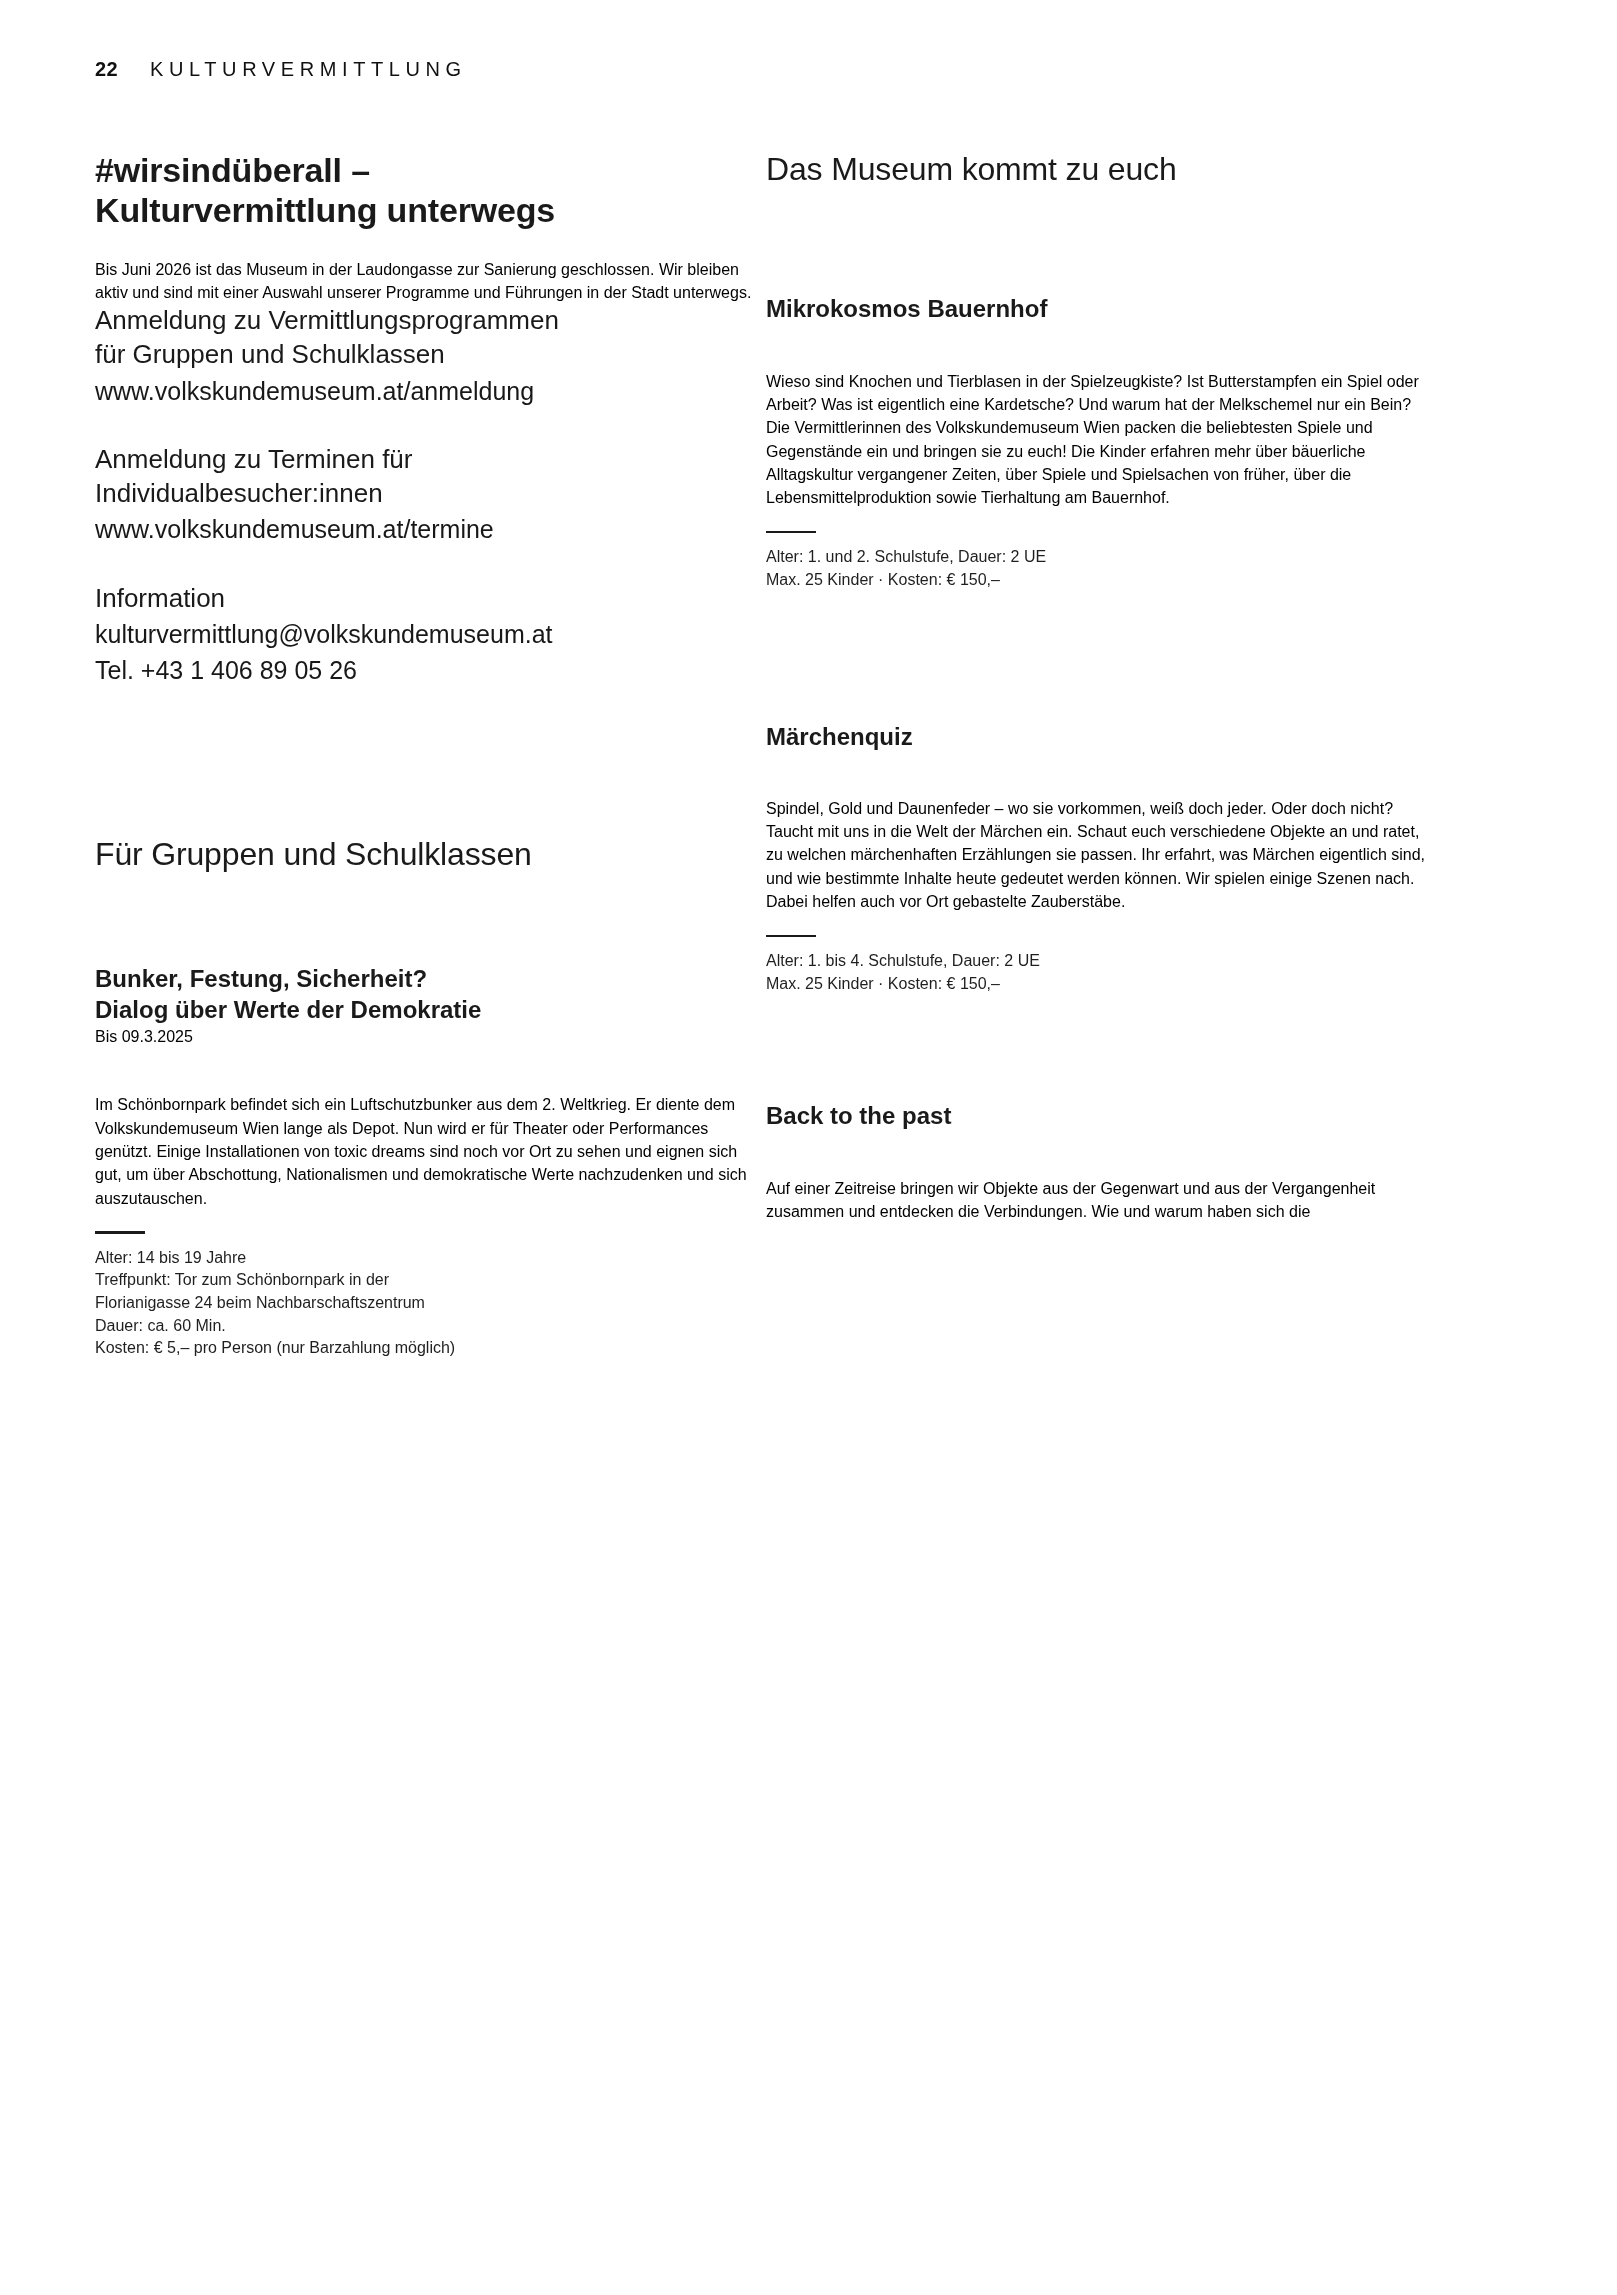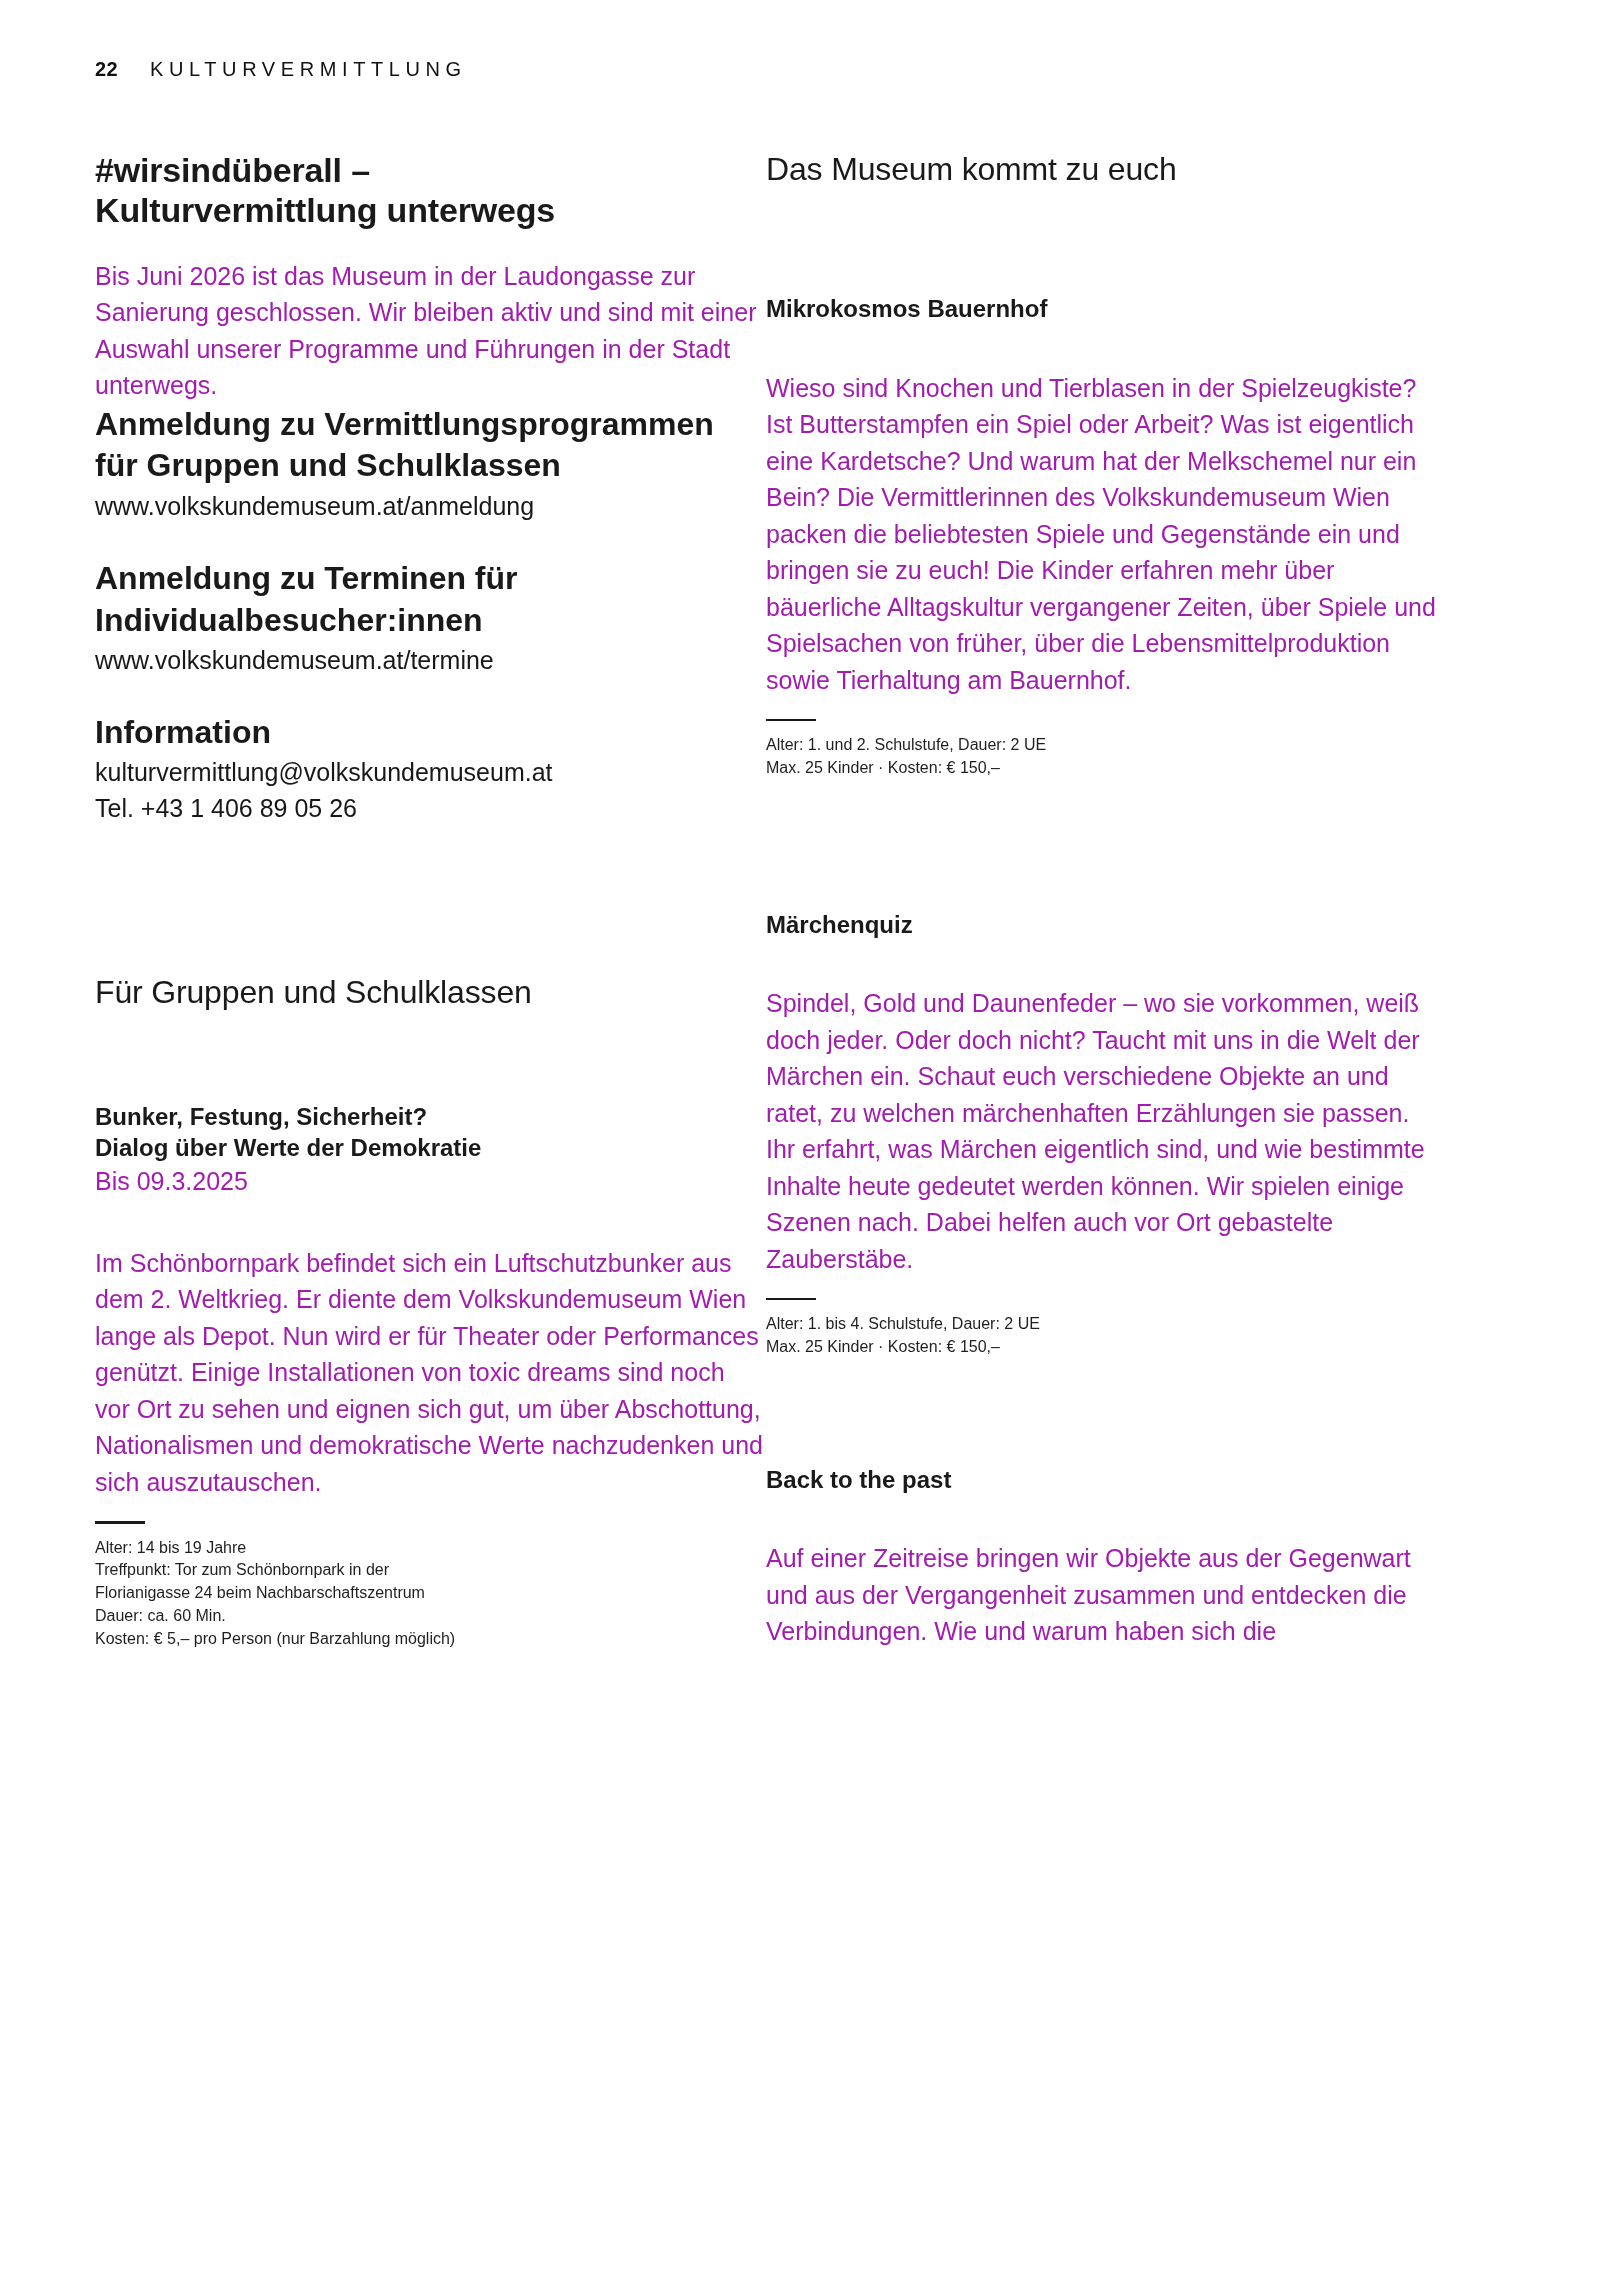--- a/index.html
+++ b/index.html
@@ -68,38 +68,38 @@
     margin: 0 0 0 0;
     letter-spacing: -0.005em;
   }
   h3.sub {
     font-size: 24px;
     line-height: 1.3;
     font-weight: bold;
     margin: 16px 0 0 0;
   }
   p.body {
-    font-size: 25px;
+    font-size: 16px;
     line-height: 1.46;
     margin: 0;
     font-weight: 400;
-    color: #a21caf;
+    color: #000000;
   }
   .lead {
     font-size: 25px;
     line-height: 1.46;
     margin: 0 0 32px 0;
   }
   .blk {
     margin-bottom: 34px;
   }
   .lbl {
-    font-size: 32px;
+    font-size: 26px;
     line-height: 1.3;
-    font-weight: bold;
+    font-weight: normal;
     margin: 0 0 1.6px 0;
   }
   .lnk {
     font-size: 25px;
     line-height: 1.42;
     margin: 0;
     color: #181818;
   }
   .rule {
     width: 50px;

